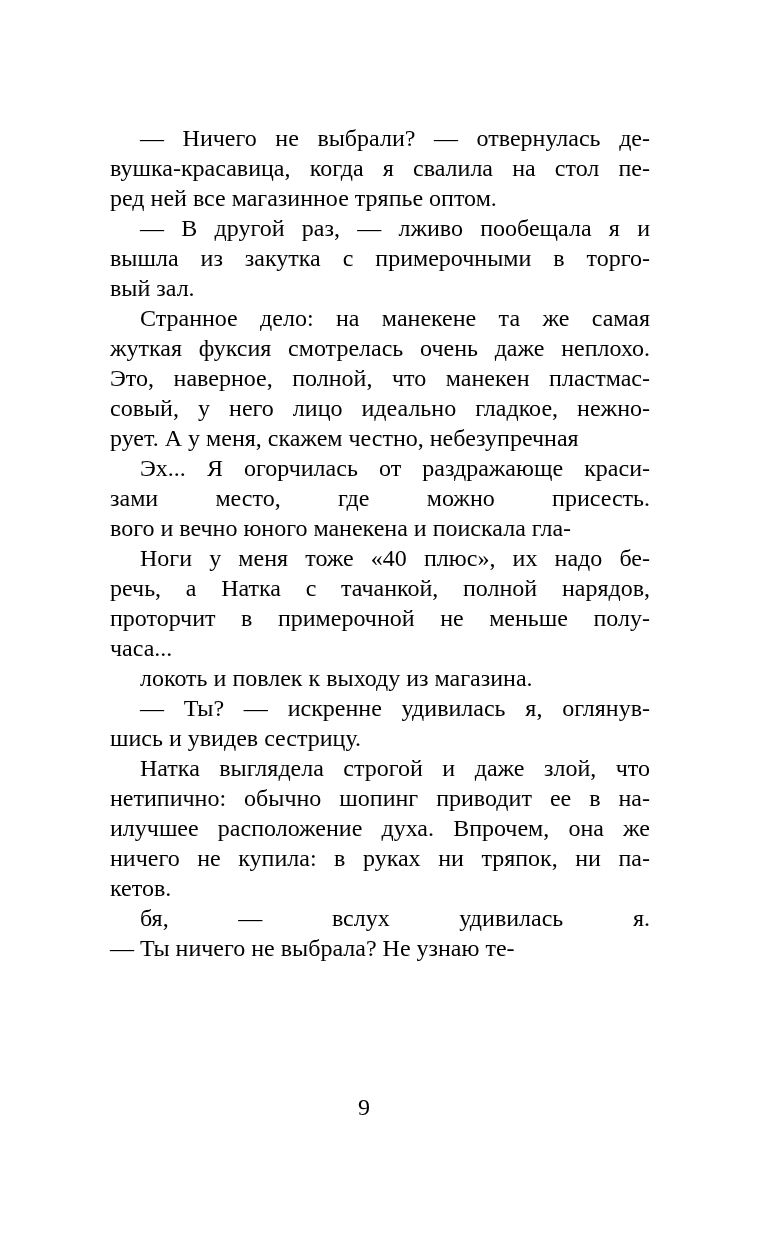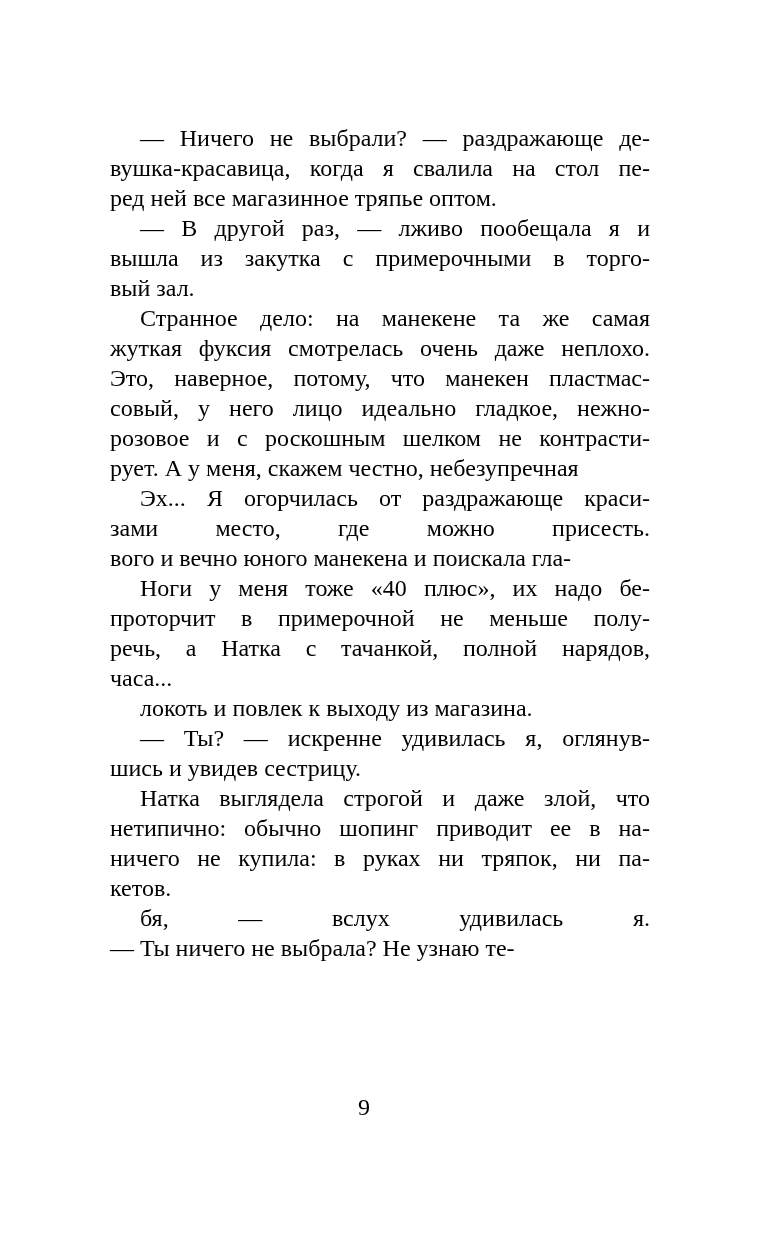--- a/index.html
+++ b/index.html
@@ -49,58 +49,58 @@
     line-height: 30px;
     text-align: center;
   }
 </style>
 </head>
 <body>
 
 <div class="book-page">
   <div class="text-block" id="text-block">
       <div class="para">
-        <div class="line">— Ничего не выбрали? — раздражающе де-</div>
+        <div class="line">— Ничего не выбрали? — отвернулась де-</div>
         <div class="line">вушка-красавица, когда я свалила на стол пе-</div>
         <div class="line">ред ней все магазинное тряпье оптом.</div>
       </div>
       <div class="para">
         <div class="line">— В другой раз, — лживо пообещала я и</div>
         <div class="line">вышла из закутка с примерочными в торго-</div>
         <div class="line">вый зал.</div>
       </div>
       <div class="para">
         <div class="line">Странное дело: на манекене та же самая</div>
         <div class="line">жуткая фуксия смотрелась очень даже неплохо.</div>
-        <div class="line">Это, наверное, потому, что манекен пластмас-</div>
+        <div class="line">Это, наверное, полной, что манекен пластмас-</div>
         <div class="line">совый, у него лицо идеально гладкое, нежно-</div>
-        <div class="line">розовое и с роскошным шелком не контрасти-</div>
         <div class="line">рует. А у меня, скажем честно, небезупречная</div>
       </div>
       <div class="para">
         <div class="line">Эх... Я огорчилась от раздражающе краси-</div>
         <div class="line">зами место, где можно присесть.</div>
         <div class="line">вого и вечно юного манекена и поискала гла-</div>
       </div>
       <div class="para">
         <div class="line">Ноги у меня тоже «40 плюс», их надо бе-</div>
+        <div class="line">речь, а Натка с тачанкой, полной нарядов,</div>
         <div class="line">проторчит в примерочной не меньше полу-</div>
-        <div class="line">речь, а Натка с тачанкой, полной нарядов,</div>
         <div class="line">часа...</div>
       </div>
       <div class="para">
         <div class="line">локоть и повлек к выходу из магазина.</div>
       </div>
       <div class="para">
         <div class="line">— Ты? — искренне удивилась я, оглянув-</div>
         <div class="line">шись и увидев сестрицу.</div>
       </div>
       <div class="para">
         <div class="line">Натка выглядела строгой и даже злой, что</div>
         <div class="line">нетипично: обычно шопинг приводит ее в на-</div>
+        <div class="line">илучшее расположение духа. Впрочем, она же</div>
         <div class="line">ничего не купила: в руках ни тряпок, ни па-</div>
         <div class="line">кетов.</div>
       </div>
       <div class="para">
         <div class="line">бя, — вслух удивилась я.</div>
         <div class="line">— Ты ничего не выбрала? Не узнаю те-</div>
       </div>
     </div>
   <div class="page-number">9</div>
 </div>

